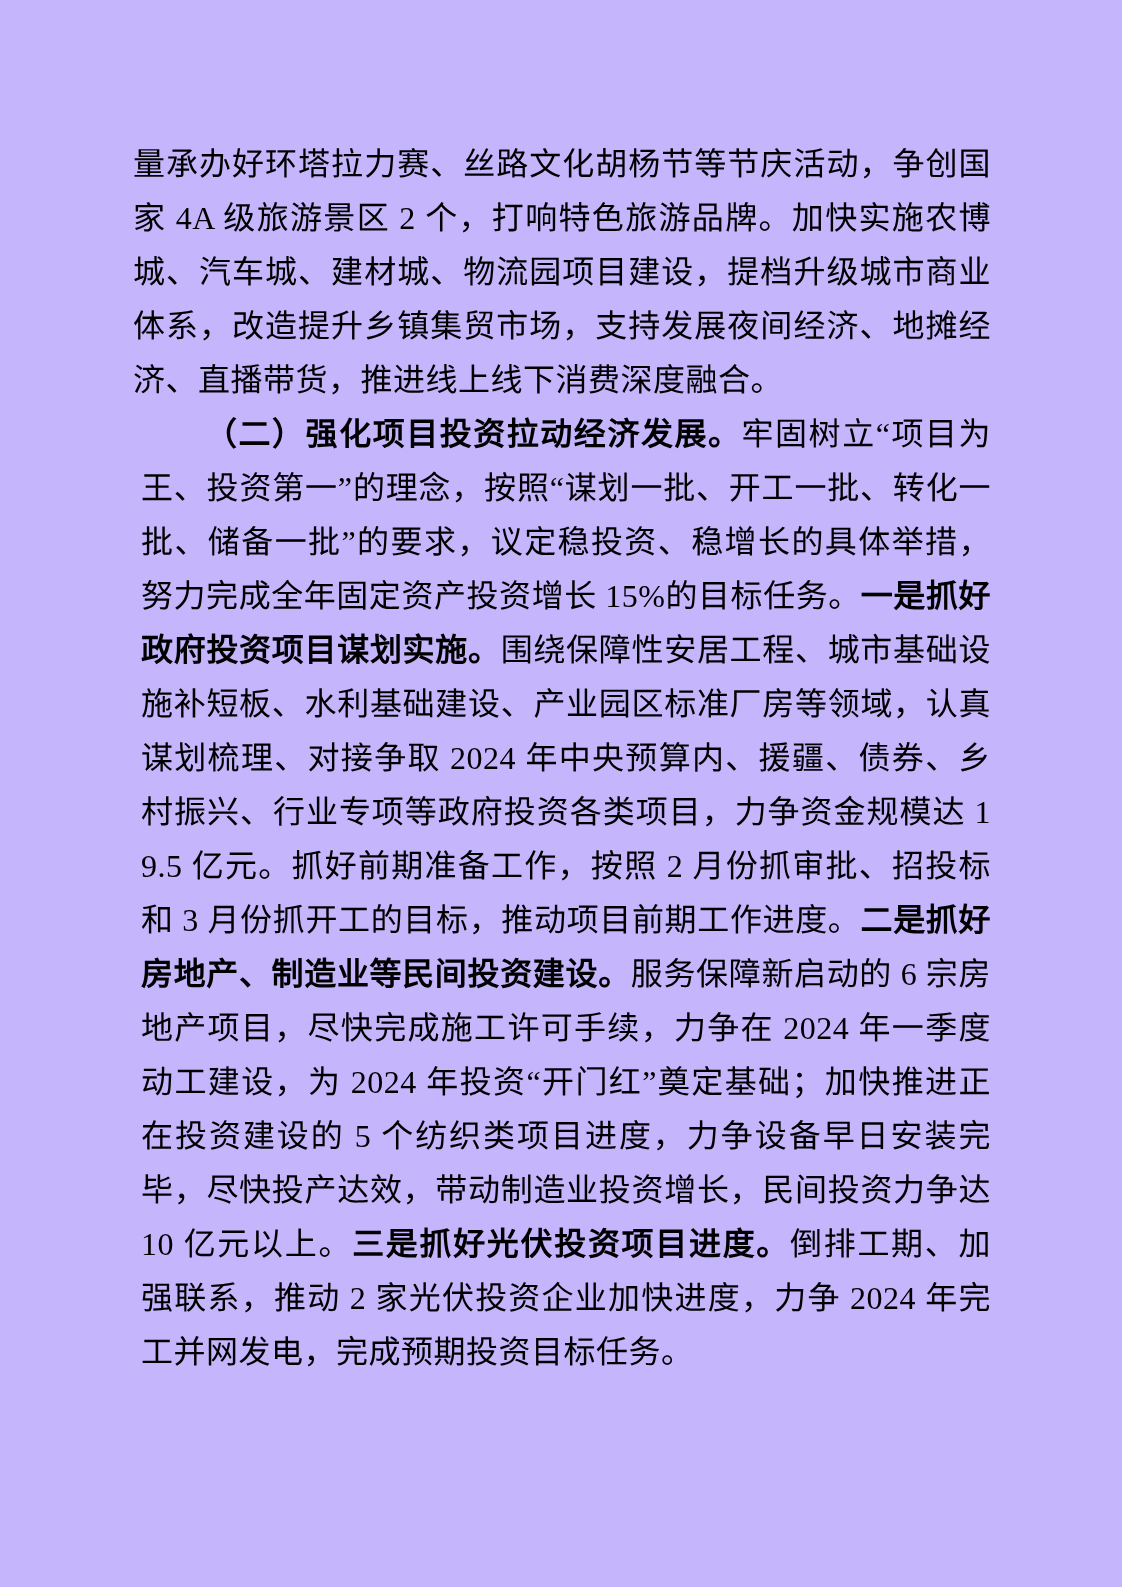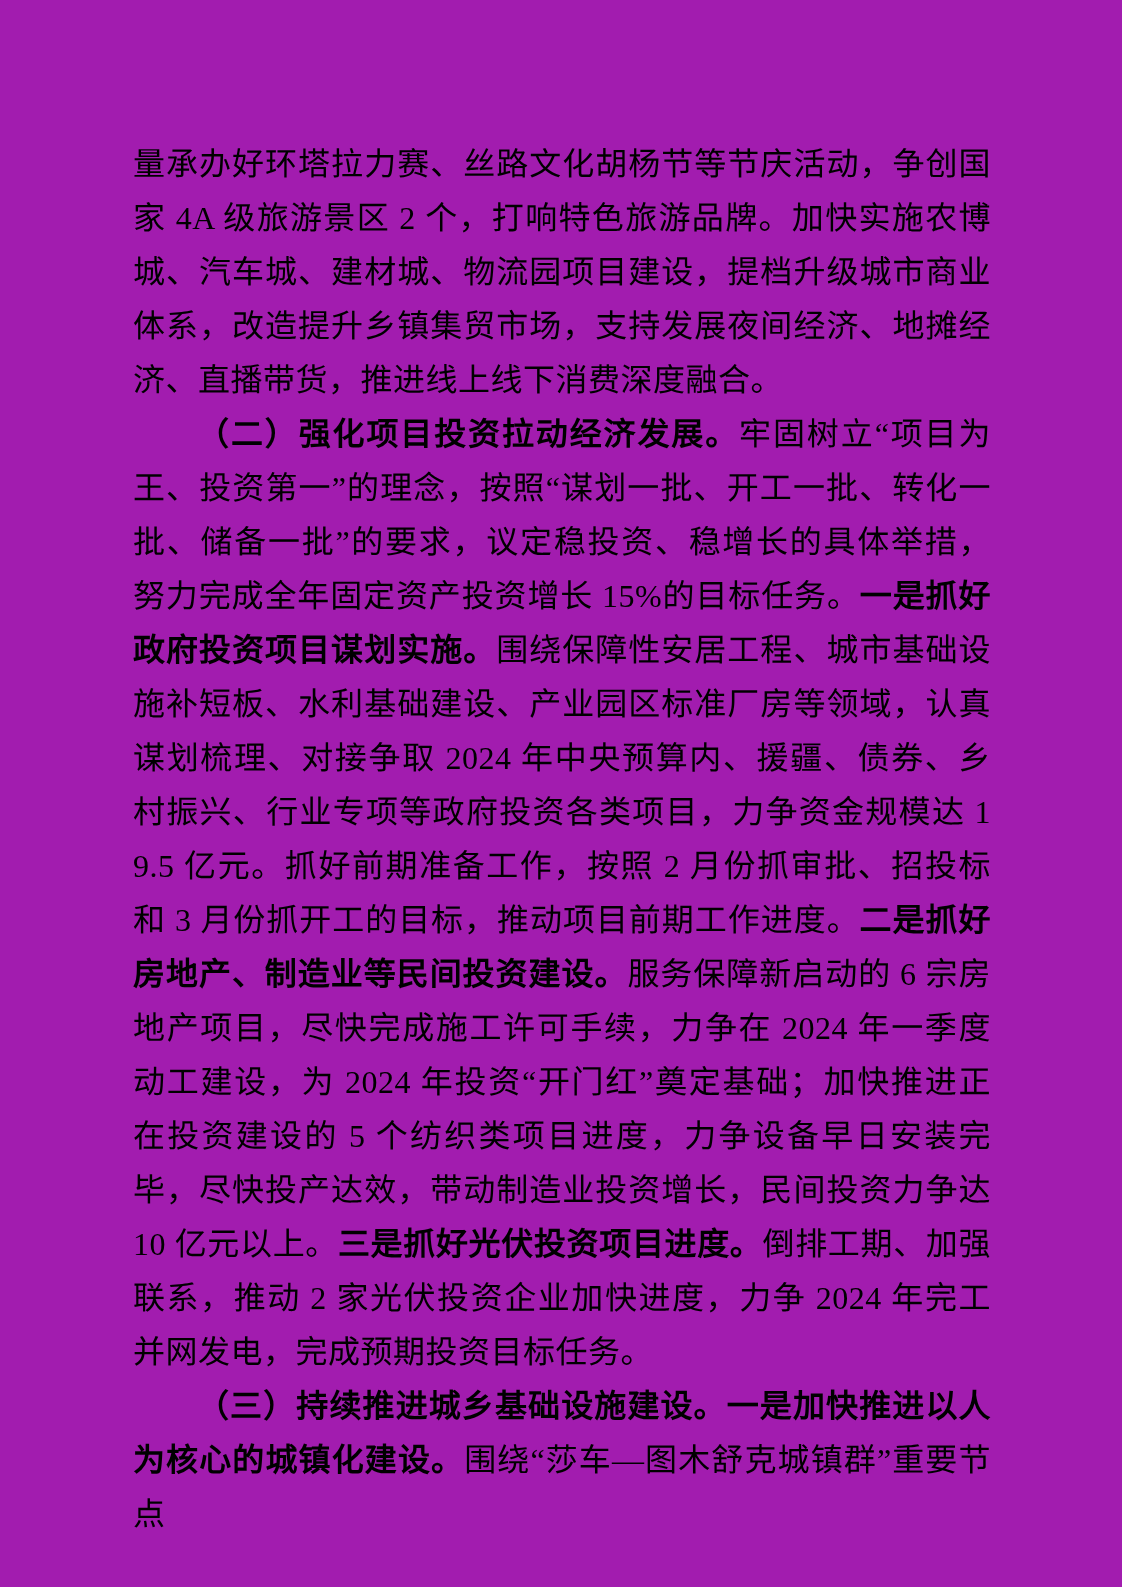--- a/index.html
+++ b/index.html
@@ -11,39 +11,40 @@
     width: 1122px;
     height: 1587px;
     position: relative;
     font-family: "Liberation Serif", "DejaVu Serif", serif;
     color: #000000;
     overflow: hidden;
   }
   .page {
     position: absolute;
     inset: 0;
-    background: #a21caf;
+    background: #c4b5fd;
   }
   .body-text {
     position: absolute;
     left: 133px;
     top: 137px;
     width: 858px;
   }
   p.para {
     margin: 0;
     font-size: 32px;
     line-height: 54px;
     text-align: justify;
     text-justify: inter-character;
     letter-spacing: 0.5px;
     word-break: break-all;
   }
   p.para.indent {
     text-indent: 2em;
+    margin-left: 8px;
   }
   span.run {
     font-weight: 400;
   }
   span.run.bold {
     font-weight: 700;
   }
   .footer {
     position: absolute;
     top: 1480px;
@@ -58,15 +59,14 @@
     color: #000000;
   }
 </style>
 </head>
 <body>
 
 <div class="page">
   <div class="body-text">
       <p class="para"><span class="run">量承办好环塔拉力赛、丝路文化胡杨节等节庆活动，争创国家 4A 级旅游景区 2 个，打响特色旅游品牌。加快实施农博城、汽车城、建材城、物流园项目建设，提档升级城市商业体系，改造提升乡镇集贸市场，支持发展夜间经济、地摊经济、直播带货，推进线上线下消费深度融合。</span></p>
       <p class="para indent"><span class="run bold">（二）强化项目投资拉动经济发展。</span><span class="run">牢固树立“项目为王、投资第一”的理念，按照“谋划一批、开工一批、转化一批、储备一批”的要求，议定稳投资、稳增长的具体举措，努力完成全年固定资产投资增长 15%的目标任务。</span><span class="run bold">一是抓好政府投资项目谋划实施。</span><span class="run">围绕保障性安居工程、城市基础设施补短板、水利基础建设、产业园区标准厂房等领域，认真谋划梳理、对接争取 2024 年中央预算内、援疆、债券、乡村振兴、行业专项等政府投资各类项目，力争资金规模达 19.5 亿元。抓好前期准备工作，按照 2 月份抓审批、招投标和 3 月份抓开工的目标，推动项目前期工作进度。</span><span class="run bold">二是抓好房地产、制造业等民间投资建设。</span><span class="run">服务保障新启动的 6 宗房地产项目，尽快完成施工许可手续，力争在 2024 年一季度动工建设，为 2024 年投资“开门红”奠定基础；加快推进正在投资建设的 5 个纺织类项目进度，力争设备早日安装完毕，尽快投产达效，带动制造业投资增长，民间投资力争达 10 亿元以上。</span><span class="run bold">三是抓好光伏投资项目进度。</span><span class="run">倒排工期、加强联系，推动 2 家光伏投资企业加快进度，力争 2024 年完工并网发电，完成预期投资目标任务。</span></p>
-      <p class="para indent"><span class="run bold">（三）持续推进城乡基础设施建设。一是加快推进以人为核心的城镇化建设。</span><span class="run">围绕“莎车—图木舒克城镇群”重要节点</span></p>
     </div>
 </div>
 
 </body></html>

